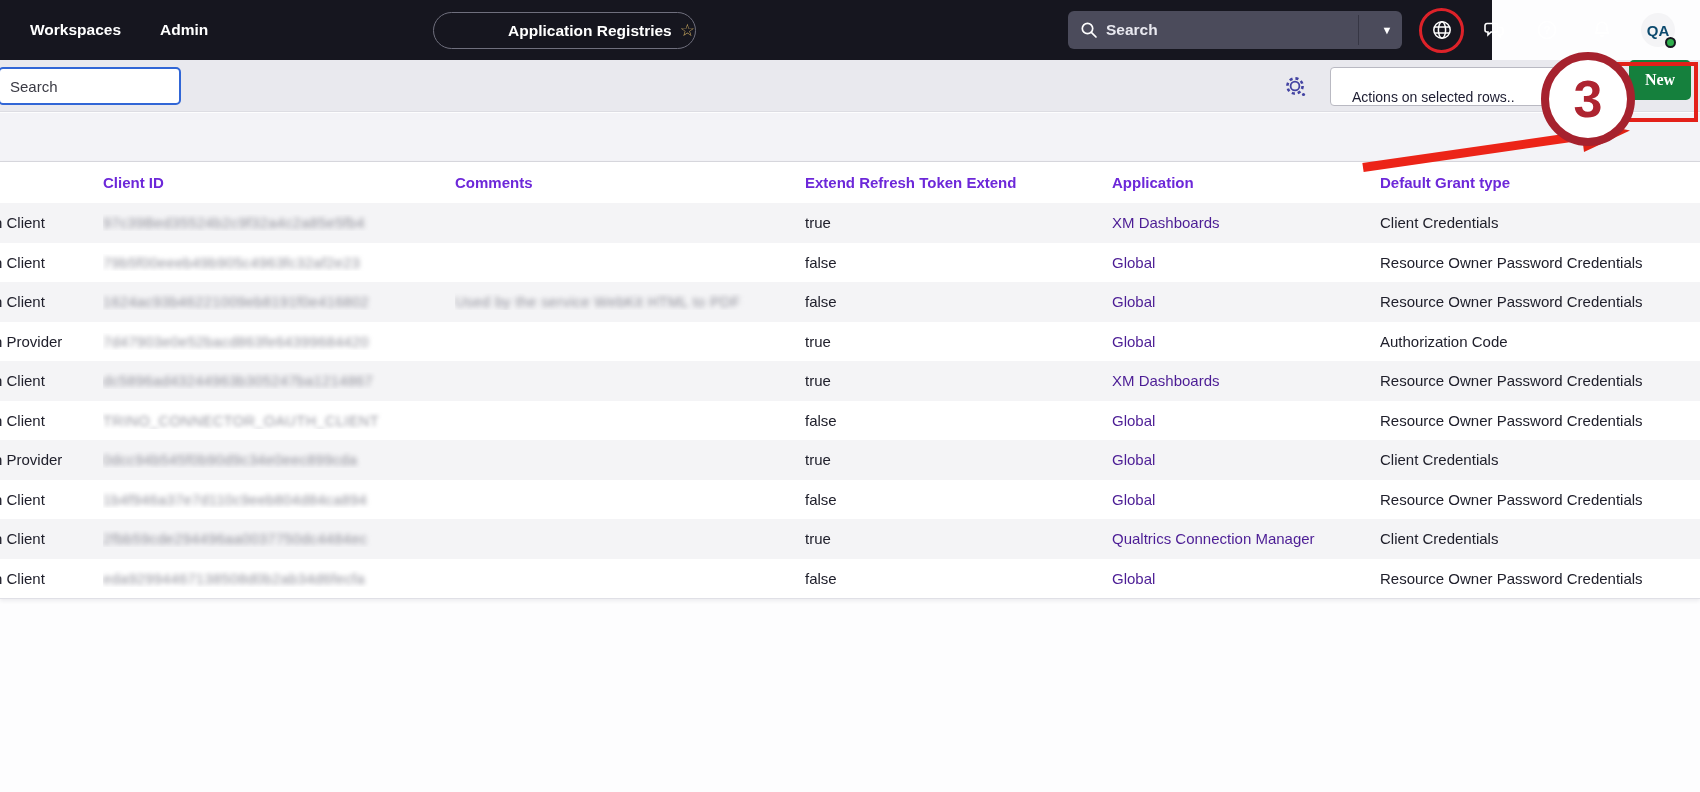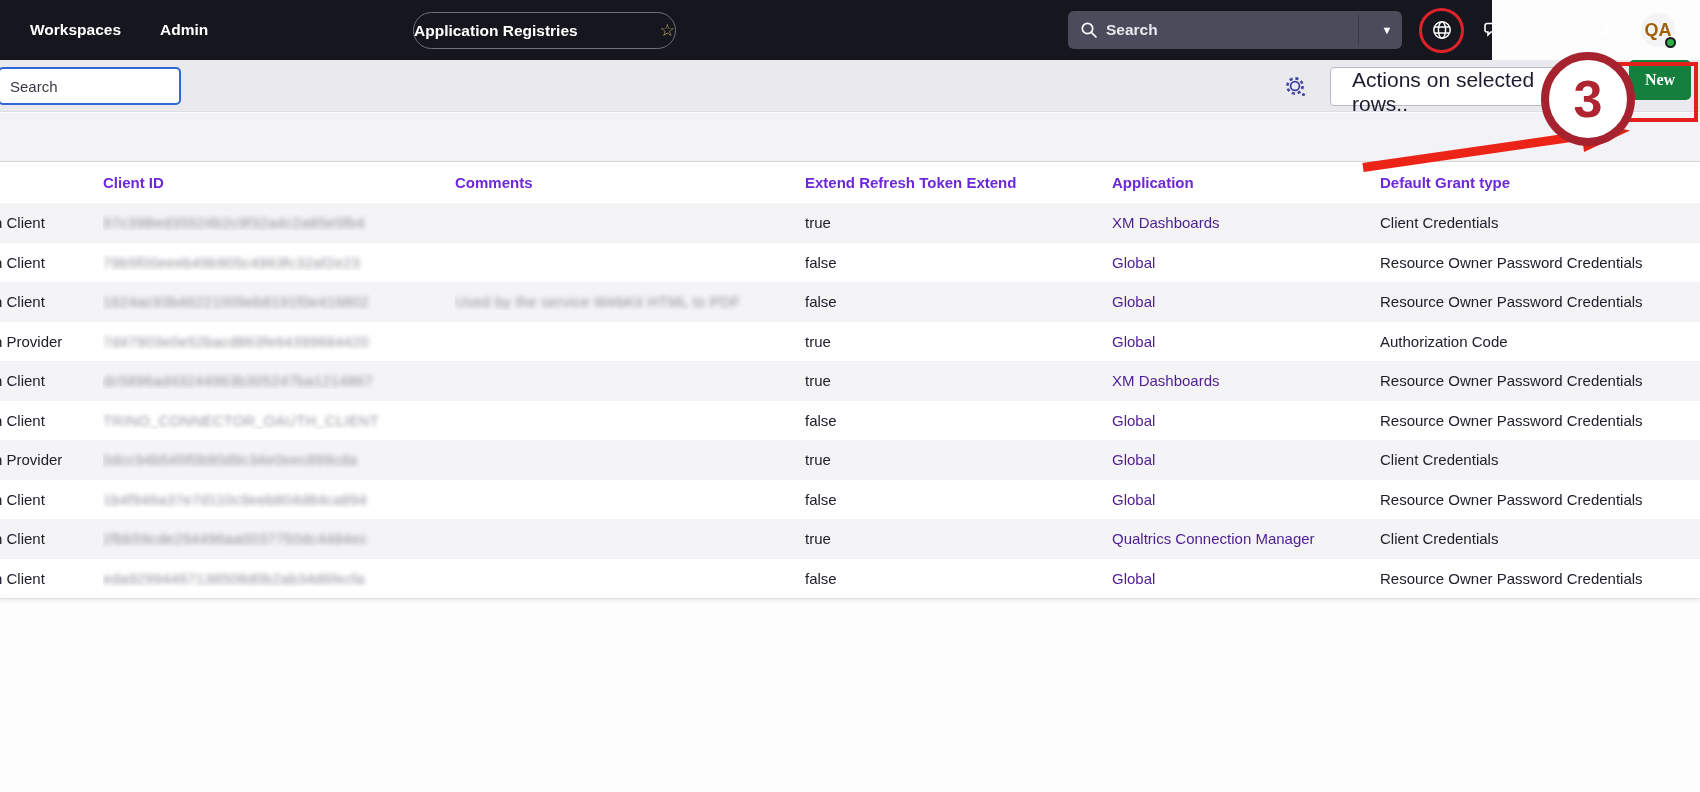--- a/index.html
+++ b/index.html
@@ -2,43 +2,43 @@
 <html><head>
 <meta charset="utf-8">
 <style>
   * { margin:0; padding:0; box-sizing:border-box; }
   html,body { width:1700px; height:792px; overflow:hidden; }
   body { font-family:"Liberation Sans","DejaVu Sans",sans-serif; background:#fdfdfe; position:relative; }
 
   
   .topnav { position:absolute; left:0; top:0; width:1492px; height:60px; background:#16161f; z-index:5; }
   .nav-item { position:absolute; top:0; height:60px; line-height:60px; color:#fff; font-size:15.5px; font-weight:600; cursor:pointer; }
-  .nav-pill { position:absolute; left:413px; top:12px; width:263px; height:37px; border:1.5px solid #6f6f7d; border-radius:19px;
-              display:flex; align-items:center; justify-content:space-between; gap:8px; color:#fff; font-size:15.5px; font-weight:700; cursor:pointer; }
+  .nav-pill { position:absolute; left:433px; top:12px; width:263px; height:37px; border:1.5px solid #6f6f7d; border-radius:19px;
+              display:flex; align-items:center; justify-content:flex-end; gap:8px; color:#fff; font-size:15.5px; font-weight:700; cursor:pointer; }
   .nav-pill .star { color:#c9a85f; font-size:17px; font-weight:400; }
   .nav-search { position:absolute; left:1068px; top:11px; width:334px; height:38px; background:#4b4b5b; border-radius:6px; display:flex; align-items:center; }
   .nav-search svg { margin-left:12px; }
   .nav-search input { background:transparent; border:none; outline:none; color:#e9e9f0; font-size:15.5px; font-weight:600; margin-left:8px; width:230px;
                       font-family:"Liberation Sans","DejaVu Sans",sans-serif; }
   .nav-search input::placeholder { color:#e9e9f0; opacity:1; }
   .nav-search .divider { position:absolute; left:290px; top:4px; width:1px; height:30px; background:#363644; }
   .nav-search .caret { position:absolute; left:304px; top:0; width:30px; height:38px; color:#fff; font-size:11px; display:flex; align-items:center; justify-content:center; cursor:pointer; }
   .nav-icon { position:absolute; top:0; height:60px; display:flex; align-items:center; justify-content:center; width:44px; cursor:pointer; }
   .avatar { position:absolute; left:1641px; top:13px; width:34px; height:34px; background:#f4f4f6; border-radius:50%;
-            display:flex; align-items:center; justify-content:center; color:#a16207; font-size:18px; font-weight:700; cursor:pointer; }
+            display:flex; align-items:center; justify-content:center; color:#0c4a6e; font-size:15px; font-weight:700; cursor:pointer; }
   .avatar .presence { position:absolute; right:-1px; bottom:-1px; width:11px; height:11px; background:#2fae4c; border:2px solid #16161f; border-radius:50%; }
 
   
   .toolbar { position:absolute; left:0; top:60px; width:1700px; height:52px; background:#e9e9ee; border-bottom:1px solid #dddde3; z-index:2; }
   .tb-search { position:absolute; left:-2px; top:7px; width:183px; height:38px; background:#fff; border:2px solid #3166d6; border-radius:5px;
                font-size:15px; color:#333; padding-left:10px; outline:none; font-family:"Liberation Sans","DejaVu Sans",sans-serif; }
   .tb-search::placeholder { color:#3a3a44; opacity:1; }
   .gear-btn { position:absolute; left:1283px; top:14px; width:26px; height:26px; cursor:pointer; }
   .actions-dd { position:absolute; left:1330px; top:7px; width:228px; height:39px; background:#fff; border:1.5px solid #b9b9c2; border-radius:4px;
-                font-size:21px; color:#1c1c30; display:flex; align-items:flex-start; padding-left:21px; cursor:pointer; }
+                font-size:14px; color:#1c1c30; display:flex; align-items:flex-end; padding-left:21px; cursor:pointer; }
   .new-btn { position:absolute; left:1629px; top:0; width:62px; height:40px; background:#15803d; border:none; border-radius:5px;
              color:#fff; font-size:16px; font-weight:700; cursor:pointer; font-family:Liberation Serif, serif; }
   .substrip { position:absolute; left:0; top:113px; width:1700px; height:48px; background:#f3f3f7; }
 
   
   .grid { position:absolute; left:0; top:161px; width:1700px; background:#fff; border-top:1px solid #d6d6dc;
           border-bottom:1px solid #e0e0e6; box-shadow:0 2px 4px rgba(20,20,40,.07); }
   .g-row { display:grid; grid-template-columns:103px 352px 350px 307px 268px auto; align-items:center; height:39.5px; font-size:15px; color:#20202c; }
   .g-header { height:41px; font-weight:700; color:#6d28d9; }
   .g-row:nth-child(odd):not(.g-header) { background:#f4f4f6; }

